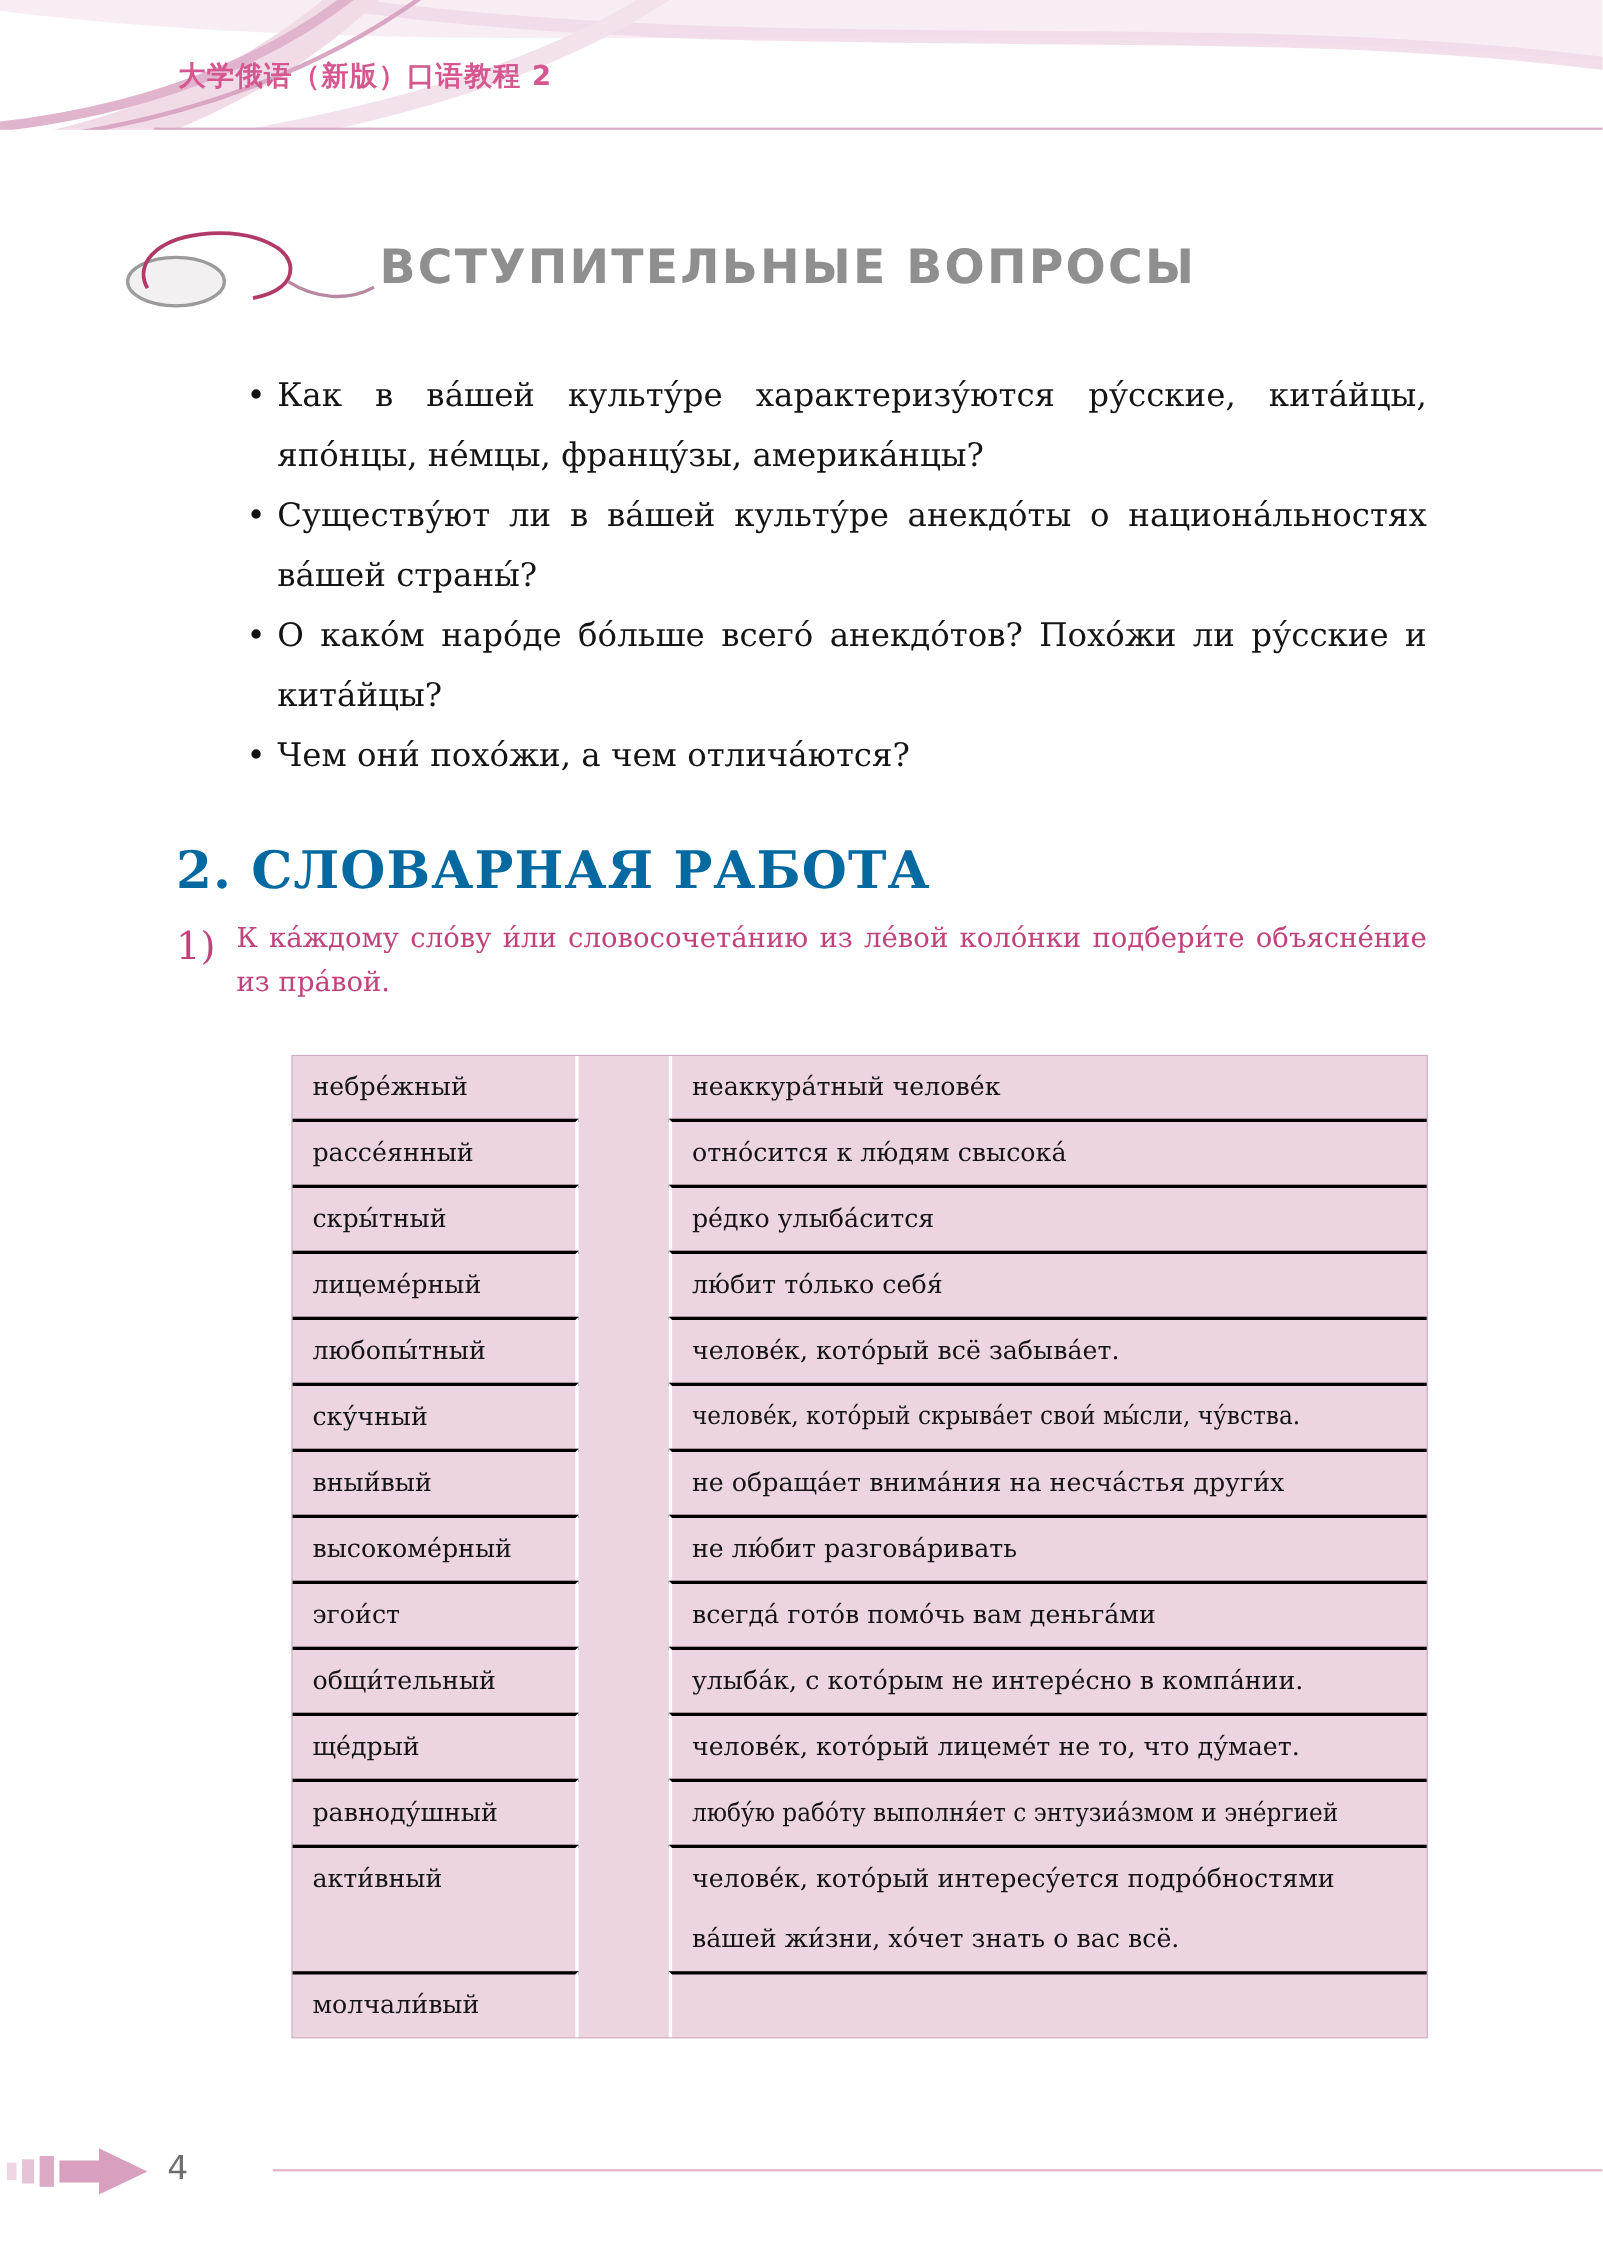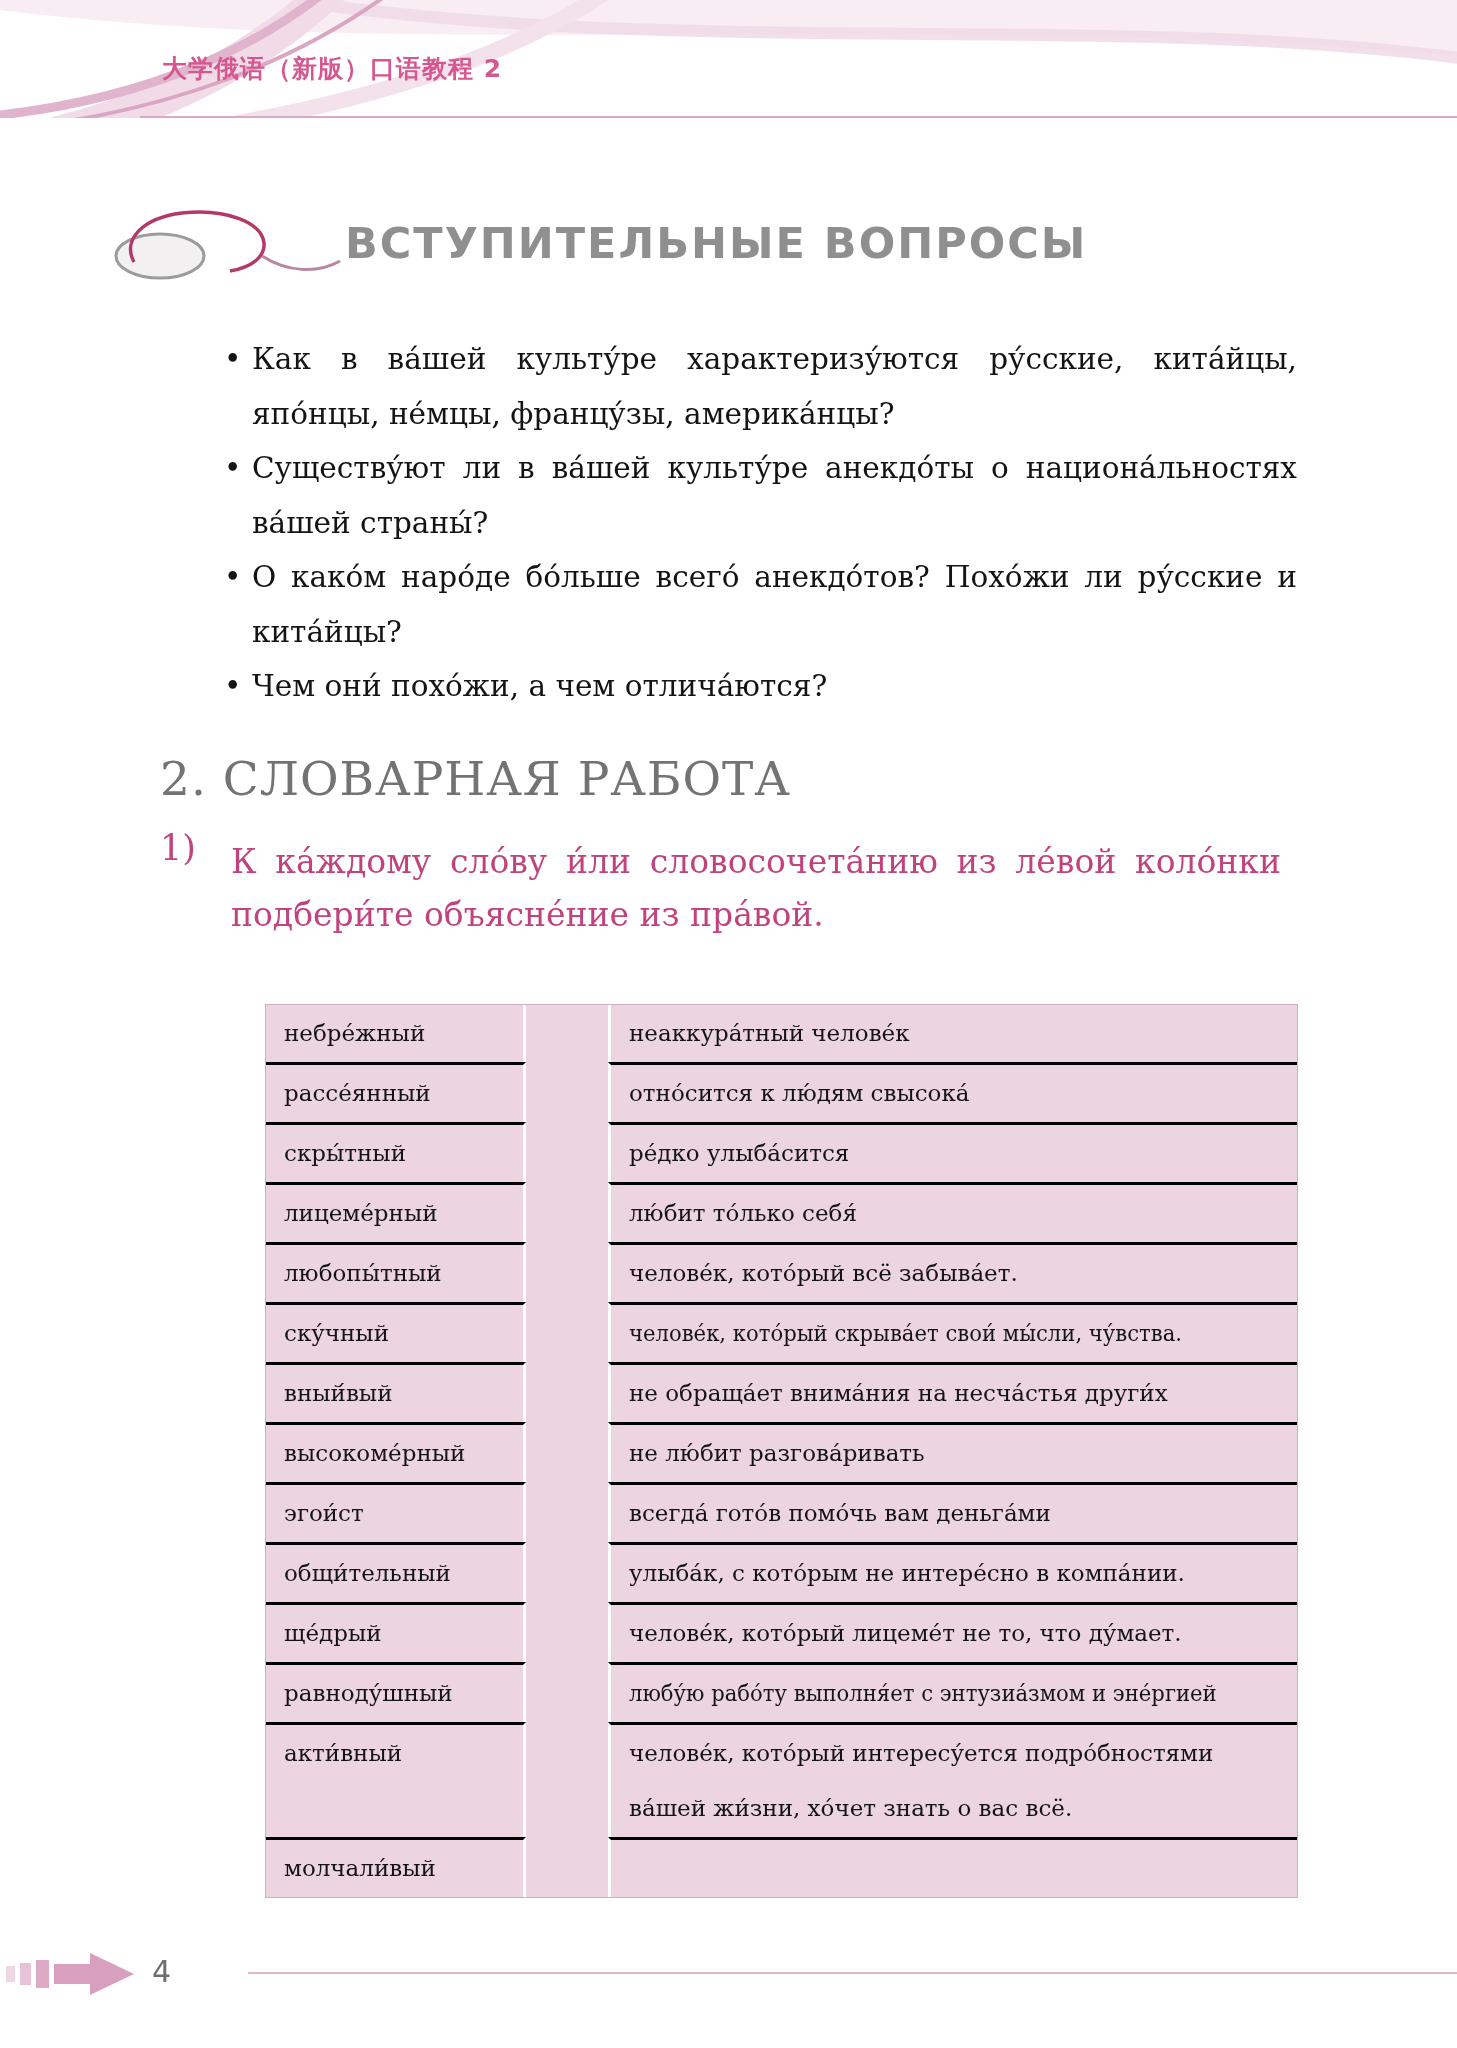--- a/index.html
+++ b/index.html
@@ -33,27 +33,27 @@
   .questions { margin:40px 0 0 0; padding:0; list-style:none; }
   .questions li {
     position:relative; padding-left:92px; margin:0;
     font-size:29.5px; line-height:1.85; text-align:justify; color:#141414;
   }
   .questions li::before {
     content:"•"; position:absolute; left:64px; top:0; font-size:29.5px; color:#141414;
   }
 
   .vocab-title {
-    margin:37px 0 0 0; font-weight:400; font-size:47px;
-    letter-spacing:1px; color:#737373; white-space:nowrap;
+    margin:50px 0 0 0; font-weight:700; font-size:47px;
+    letter-spacing:1px; color:#0369a1; white-space:nowrap;
   }
 
   .instruction { display:flex; margin-top:14px; color:#c0437d; }
   .instr-num { flex:0 0 55px; font-size:35px; line-height:1.6; }
-  .instr-text { margin:16px; flex:1; font-size:33px; line-height:1.6; text-align:justify; }
+  .instr-text { margin:0; flex:1; font-size:25px; line-height:1.6; text-align:justify; }
 
   
   .match-table {
     margin:46px 0 0 105px; width:1033px;
     background:#ecd5e0; border:1px solid #cfaec2; box-sizing:border-box;
   }
   .trow { display:grid; grid-template-columns:260px 82px 1fr; }
   .cell { font-size:23px; line-height:55px; padding:1px 18px; box-sizing:border-box; }
   .c-left  { border-right:3px solid #ffffff; }
   .c-mid   { padding:0; }

